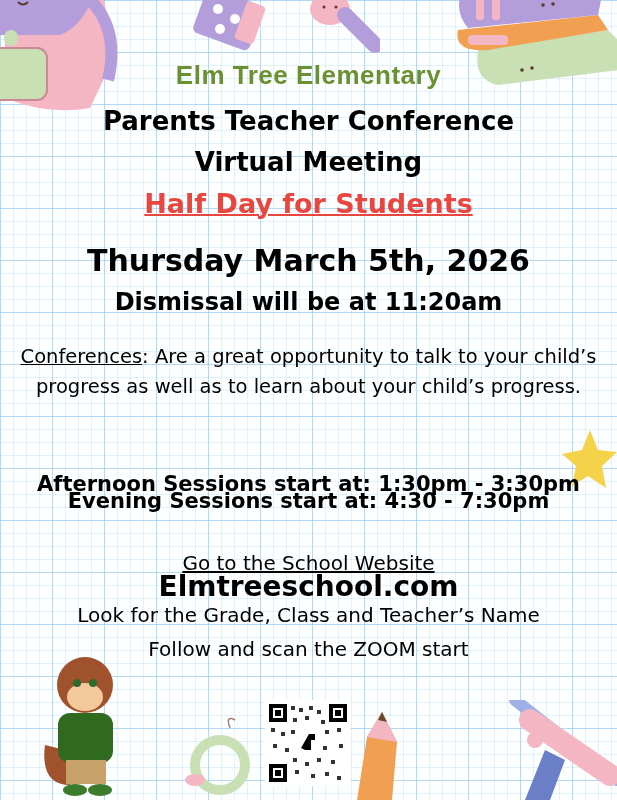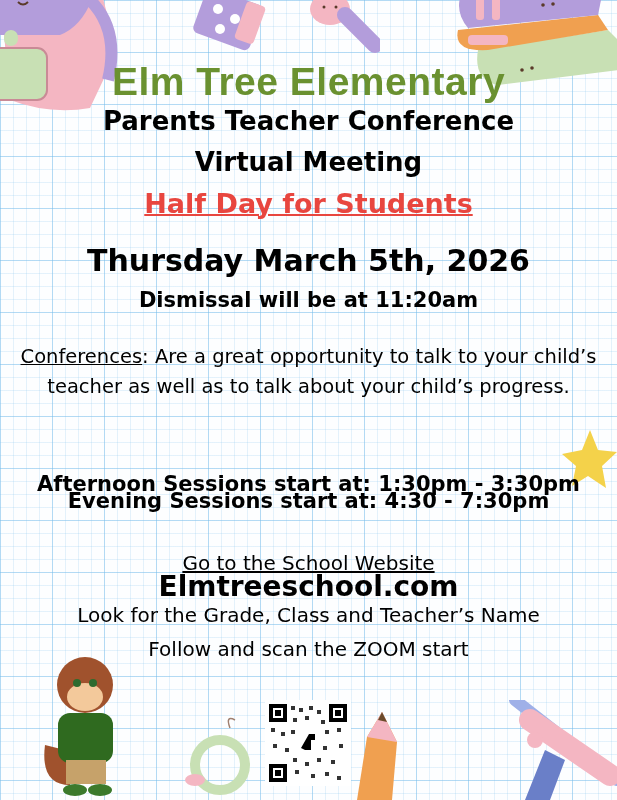--- a/index.html
+++ b/index.html
@@ -7,26 +7,26 @@
     background-color:#fdfeff;
     background-image:
       linear-gradient(rgba(120,190,235,0.45) 1px, transparent 1px),
       linear-gradient(90deg, rgba(120,190,235,0.45) 1px, transparent 1px),
       linear-gradient(rgba(150,205,240,0.25) 1px, transparent 1px),
       linear-gradient(90deg, rgba(150,205,240,0.25) 1px, transparent 1px);
     background-size:52px 52px,52px 52px,13px 13px,13px 13px;
     font-family:"DejaVu Sans","Liberation Sans",sans-serif;color:#000;}
   .deco{position:absolute;}
   .center{position:absolute;left:0;width:617px;text-align:center;}
-  .t-school{top:60px;font-family:"Liberation Sans",sans-serif;font-weight:bold;font-size:39px;color:var(--green);letter-spacing:0.5px;}
+  .t-school{top:60px;font-family:"Liberation Sans",sans-serif;font-weight:bold;font-size:26px;color:var(--green);letter-spacing:0.5px;}
   .t-h1{top:106px;font-weight:bold;font-size:26px;}
   .t-h2{top:147px;font-weight:bold;font-size:26px;text-align:center;}
   .t-half{top:188px;font-weight:bold;font-size:27px;color:var(--red);text-decoration:underline;text-decoration-thickness:2px;}
   .t-date{top:243px;font-weight:bold;font-size:30px;}
-  .t-dismiss{top:288px;font-weight:bold;font-size:21px;}
+  .t-dismiss{top:288px;font-weight:bold;font-size:24px;}
   .para{top:342px;left:14px;width:589px;font-size:19.5px;line-height:30px;}
   .para .u{text-decoration:underline;}
   .t-aft{top:458px;font-weight:bold;font-size:21px;margin-top:14px;}
   .t-eve{top:489px;font-weight:bold;font-size:21px;}
   .t-go{top:535px;font-size:20px;text-decoration:underline;margin-top:16px;}
   .t-site{top:570px;font-weight:bold;font-size:28px;}
   .t-look{top:603px;font-size:20px;}
   .t-follow{top:637px;font-size:20px;}
   .qr{position:absolute;left:265px;top:700px;width:86px;height:86px;background:#fff;}
 </style>
@@ -138,19 +138,19 @@
   <path d="M25 20 L105 75" stroke="#f4b6c2" stroke-width="22" stroke-linecap="round"></path>
   <circle cx="30" cy="40" r="8" fill="#f4b6c2"></circle>
 </svg>
 
 <div class="center t-school">Elm Tree Elementary</div>
 <div class="center t-h1">Parents Teacher Conference</div>
 <div class="center t-h2">Virtual Meeting</div>
 <div class="center t-half">Half Day for Students</div>
 <div class="center t-date">Thursday March 5th, 2026</div>
 <div class="center t-dismiss">Dismissal will be at 11:20am</div>
-<div class="center para"><span class="u">Conferences</span><span>: Are a great opportunity to talk to your child’s teacher as well as to talk about your child’s progress.</span></div>
+<div class="center para"><span class="u">Conferences</span><span>: Are a great opportunity to talk to your child’s progress as well as to learn about your child’s progress.</span></div>
 <div class="center t-aft">Afternoon Sessions start at: 1:30pm - 3:30pm</div>
 <div class="center t-eve">Evening Sessions start at: 4:30 - 7:30pm</div>
 <div class="center t-go">Go to the School Website</div>
 <div class="center t-site">Elmtreeschool.com</div>
 <div class="center t-look">Look for the Grade, Class and Teacher’s Name</div>
 <div class="center t-follow">Follow and scan the ZOOM start</div>
 
 </body></html>

